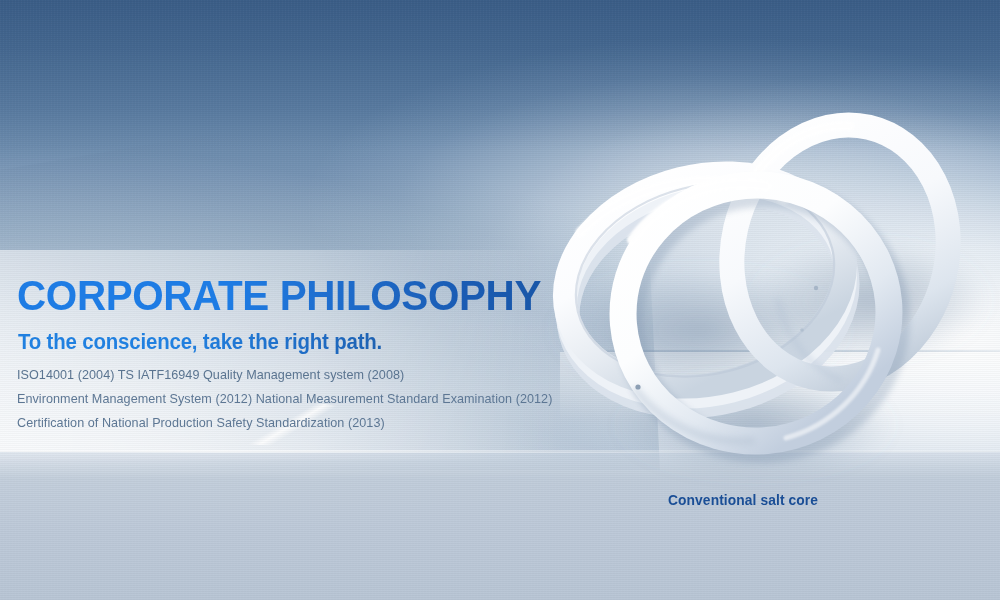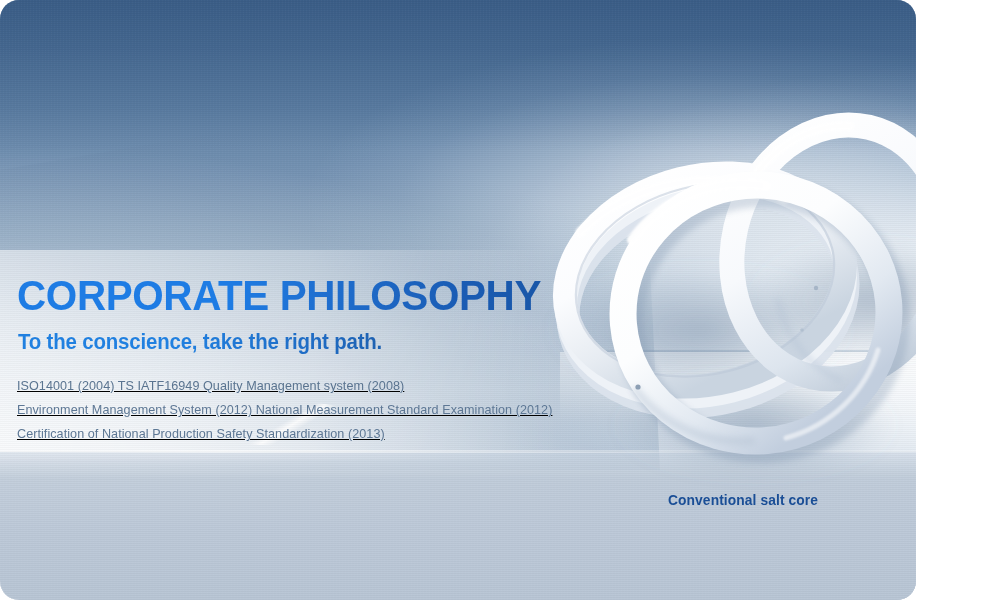--- a/index.html
+++ b/index.html
@@ -1,26 +1,25 @@
 <!DOCTYPE html>
 <html><head>
 <meta charset="utf-8">
 <title>Corporate Philosophy Banner</title>
 <style>
   html,body{margin:0;padding:0;background:#fff;}
   *{box-sizing:border-box;}
 
   #banner{
     position:relative;
-    width:916px;
+    width:1000px;
     height:600px;
     overflow:hidden;
     font-family:"Liberation Sans", sans-serif;
     background:#c3cedb;
-    border-radius:19px;
   }
 
   
   .bg-layer{position:absolute;top:0;left:0;width:1000px;height:600px;}
 
   
   #bg-base{
     background:linear-gradient(to bottom,
       #456a96 0%,
       #4c7099 8%,
@@ -179,21 +178,21 @@
     white-space:nowrap;
     transform:scaleX(.93);
     transform-origin:left center;
     background:linear-gradient(to right,#2080e0 0%,#2080e0 28%,#1f6bc3 52%,#1c579f 74%,#1b4c86 100%);
     -webkit-background-clip:text;
     background-clip:text;
     color:transparent;
     -webkit-text-fill-color:transparent;
   }
 
-  #certs{margin-top:19px;text-decoration:underline;}
+  #certs{margin-top:8px;}
   .cert-line{
     font-family:"Liberation Sans", sans-serif;
     font-size:13px;
     line-height:24px;
     color:#5a7490;
     white-space:nowrap;
     letter-spacing:0.05px;
     transform:scaleX(.97);
     transform-origin:left center;
   }

